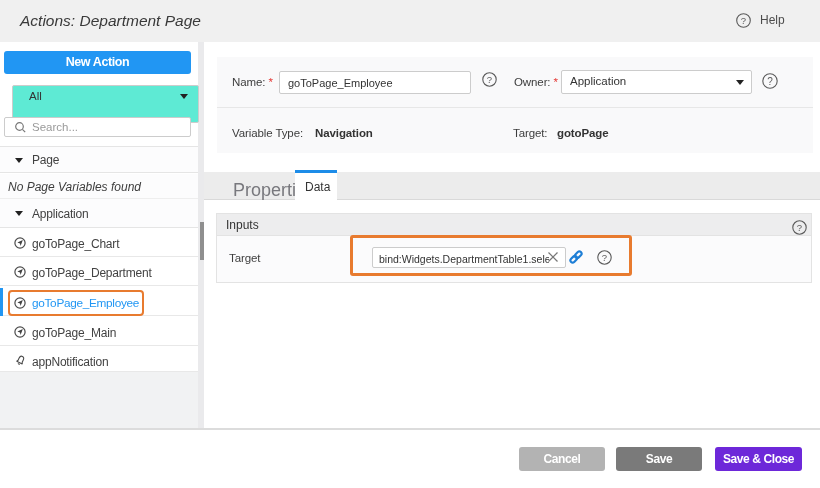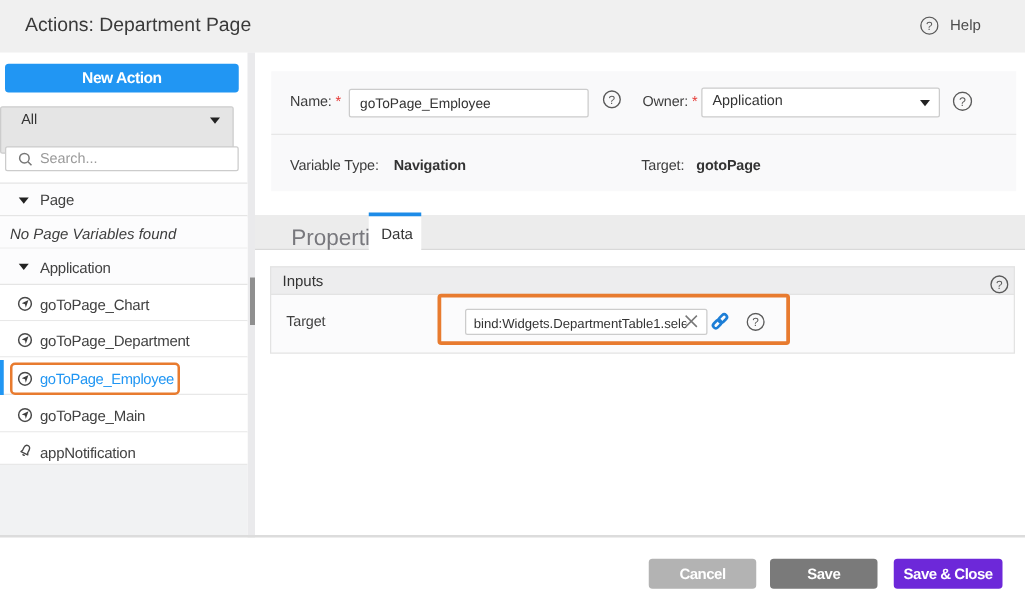--- a/index.html
+++ b/index.html
@@ -8,33 +8,33 @@
   #stage { position:relative; width:820px; height:488px; overflow:hidden; background:#fff; }
   .lbl { font-size:11.5px; color:#3d3d3d; letter-spacing:-0.1px; }
   .item { font-size:12px; color:#424242; letter-spacing:-0.2px;text-align:right; }
   .btn { height:24px; border-radius:3px; color:#fff; font-size:12px; font-weight:bold; letter-spacing:-0.4px; text-align:center; line-height:24px; }
 </style>
 </head>
 <body>
 <div id="stage">
 
   <div class="abs" style="left:0;top:0;width:820px;height:42px;background:#f0f0f0;"></div>
-  <div class="abs" style="left:20px;top:12px;font-size:15.5px;color:#3a3a3a;">Actions: Department Page</div>
+  <div class="abs" style="left:20px;top:12px;font-size:15.5px;color:#3a3a3a;font-style:italic;">Actions: Department Page</div>
   <svg class="abs" style="left:736px;top:13px;" width="15" height="15" viewBox="0 0 15 15">
     <circle cx="7.5" cy="7.5" r="6.8" fill="none" stroke="#5a5a5a" stroke-width="1.1"></circle>
     <text x="7.5" y="11.2" font-size="9.5" fill="#5a5a5a" text-anchor="middle" font-family="Liberation Sans">?</text>
   </svg>
   <div class="abs" style="left:760px;top:13px;font-size:12px;color:#4c4c4c;">Help</div>
 
   <div class="abs" style="left:198px;top:42px;width:6px;height:388px;background:#eaeaec;"></div>
   <div class="abs" style="left:200px;top:222px;width:4px;height:38px;background:#8f8f8f;"></div>
 
   <div class="abs btn" style="left:4px;top:51px;width:187px;height:23px;background:#2196f3;line-height:23px;font-size:12.5px;">New Action</div>
 
-  <div class="abs" style="left:0;top:85px;width:187px;height:38px;background:#e5e5e5;border:1px solid #ccc;border-radius:2px;">
+  <div class="abs" style="left:12px;top:85px;width:187px;height:38px;background:#5eead4;border:1px solid #ccc;border-radius:2px;">
     <div class="abs" style="left:16px;top:4px;font-size:11.5px;color:#333;">All</div>
     <div class="abs" style="right:10px;top:8px;width:0;height:0;border-left:4.5px solid transparent;border-right:4.5px solid transparent;border-top:5.5px solid #222;"></div>
   </div>
 
   <div class="abs" style="left:4px;top:117px;width:187px;height:20px;background:#fff;border:1px solid #ccc;border-radius:2px;">
     <svg class="abs" style="left:9px;top:3px;" width="13" height="13" viewBox="0 0 13 13">
       <circle cx="5.5" cy="5.5" r="3.8" fill="none" stroke="#777" stroke-width="1.2"></circle>
       <line x1="8.4" y1="8.4" x2="11.2" y2="11.2" stroke="#777" stroke-width="1.2"></line>
     </svg>
     <div class="abs" style="left:27px;top:3px;font-size:11.5px;color:#9a9a9a;">Search...</div>

